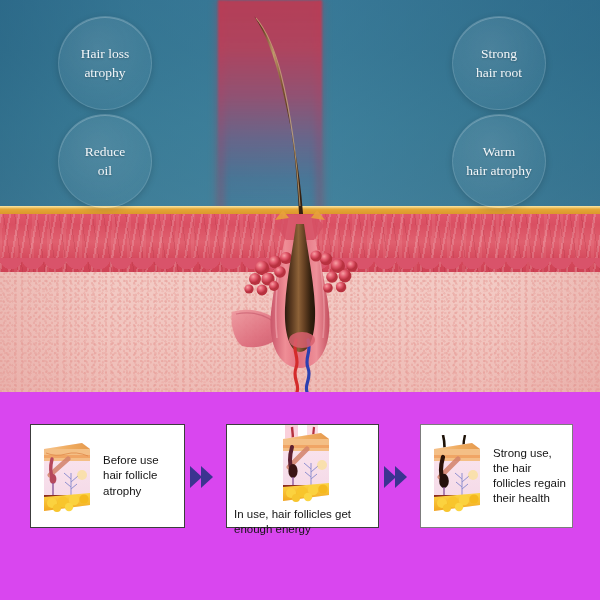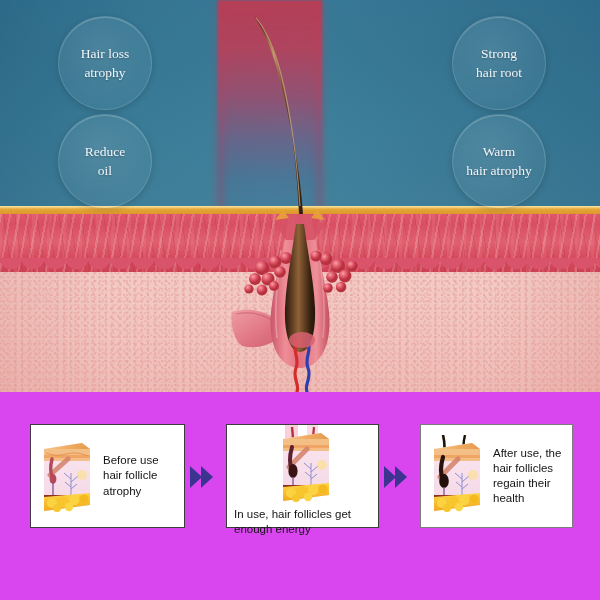--- a/index.html
+++ b/index.html
@@ -353,18 +353,18 @@
           <rect x="6" y="60" width="46" height="2.6" fill="#8d2f1e"></rect>
           <polygon points="6,62 52,58 52,70 6,76" fill="url(#fatA)"></polygon>
           <circle cx="14" cy="68" r="5" fill="#fbd23f"></circle>
             <circle cx="25" cy="67" r="5.6" fill="#f8c52c"></circle>
           <circle cx="36" cy="65" r="5.2" fill="#fbd23f"></circle>
             <circle cx="46" cy="64" r="4.6" fill="#f5b91f"></circle>
           <circle cx="19" cy="73" r="4" fill="#f7c52e"></circle>
             <circle cx="31" cy="72" r="4.2" fill="#fbd644"></circle>
         </svg>
       </div>
-      <div class="card-txt">After use, the hair follicles regain their health</div>
+      <div class="card-txt">Strong use, the hair follicles regain their health</div>
     </div>
 
   </div>
 
 </div>
 
 </body></html>

